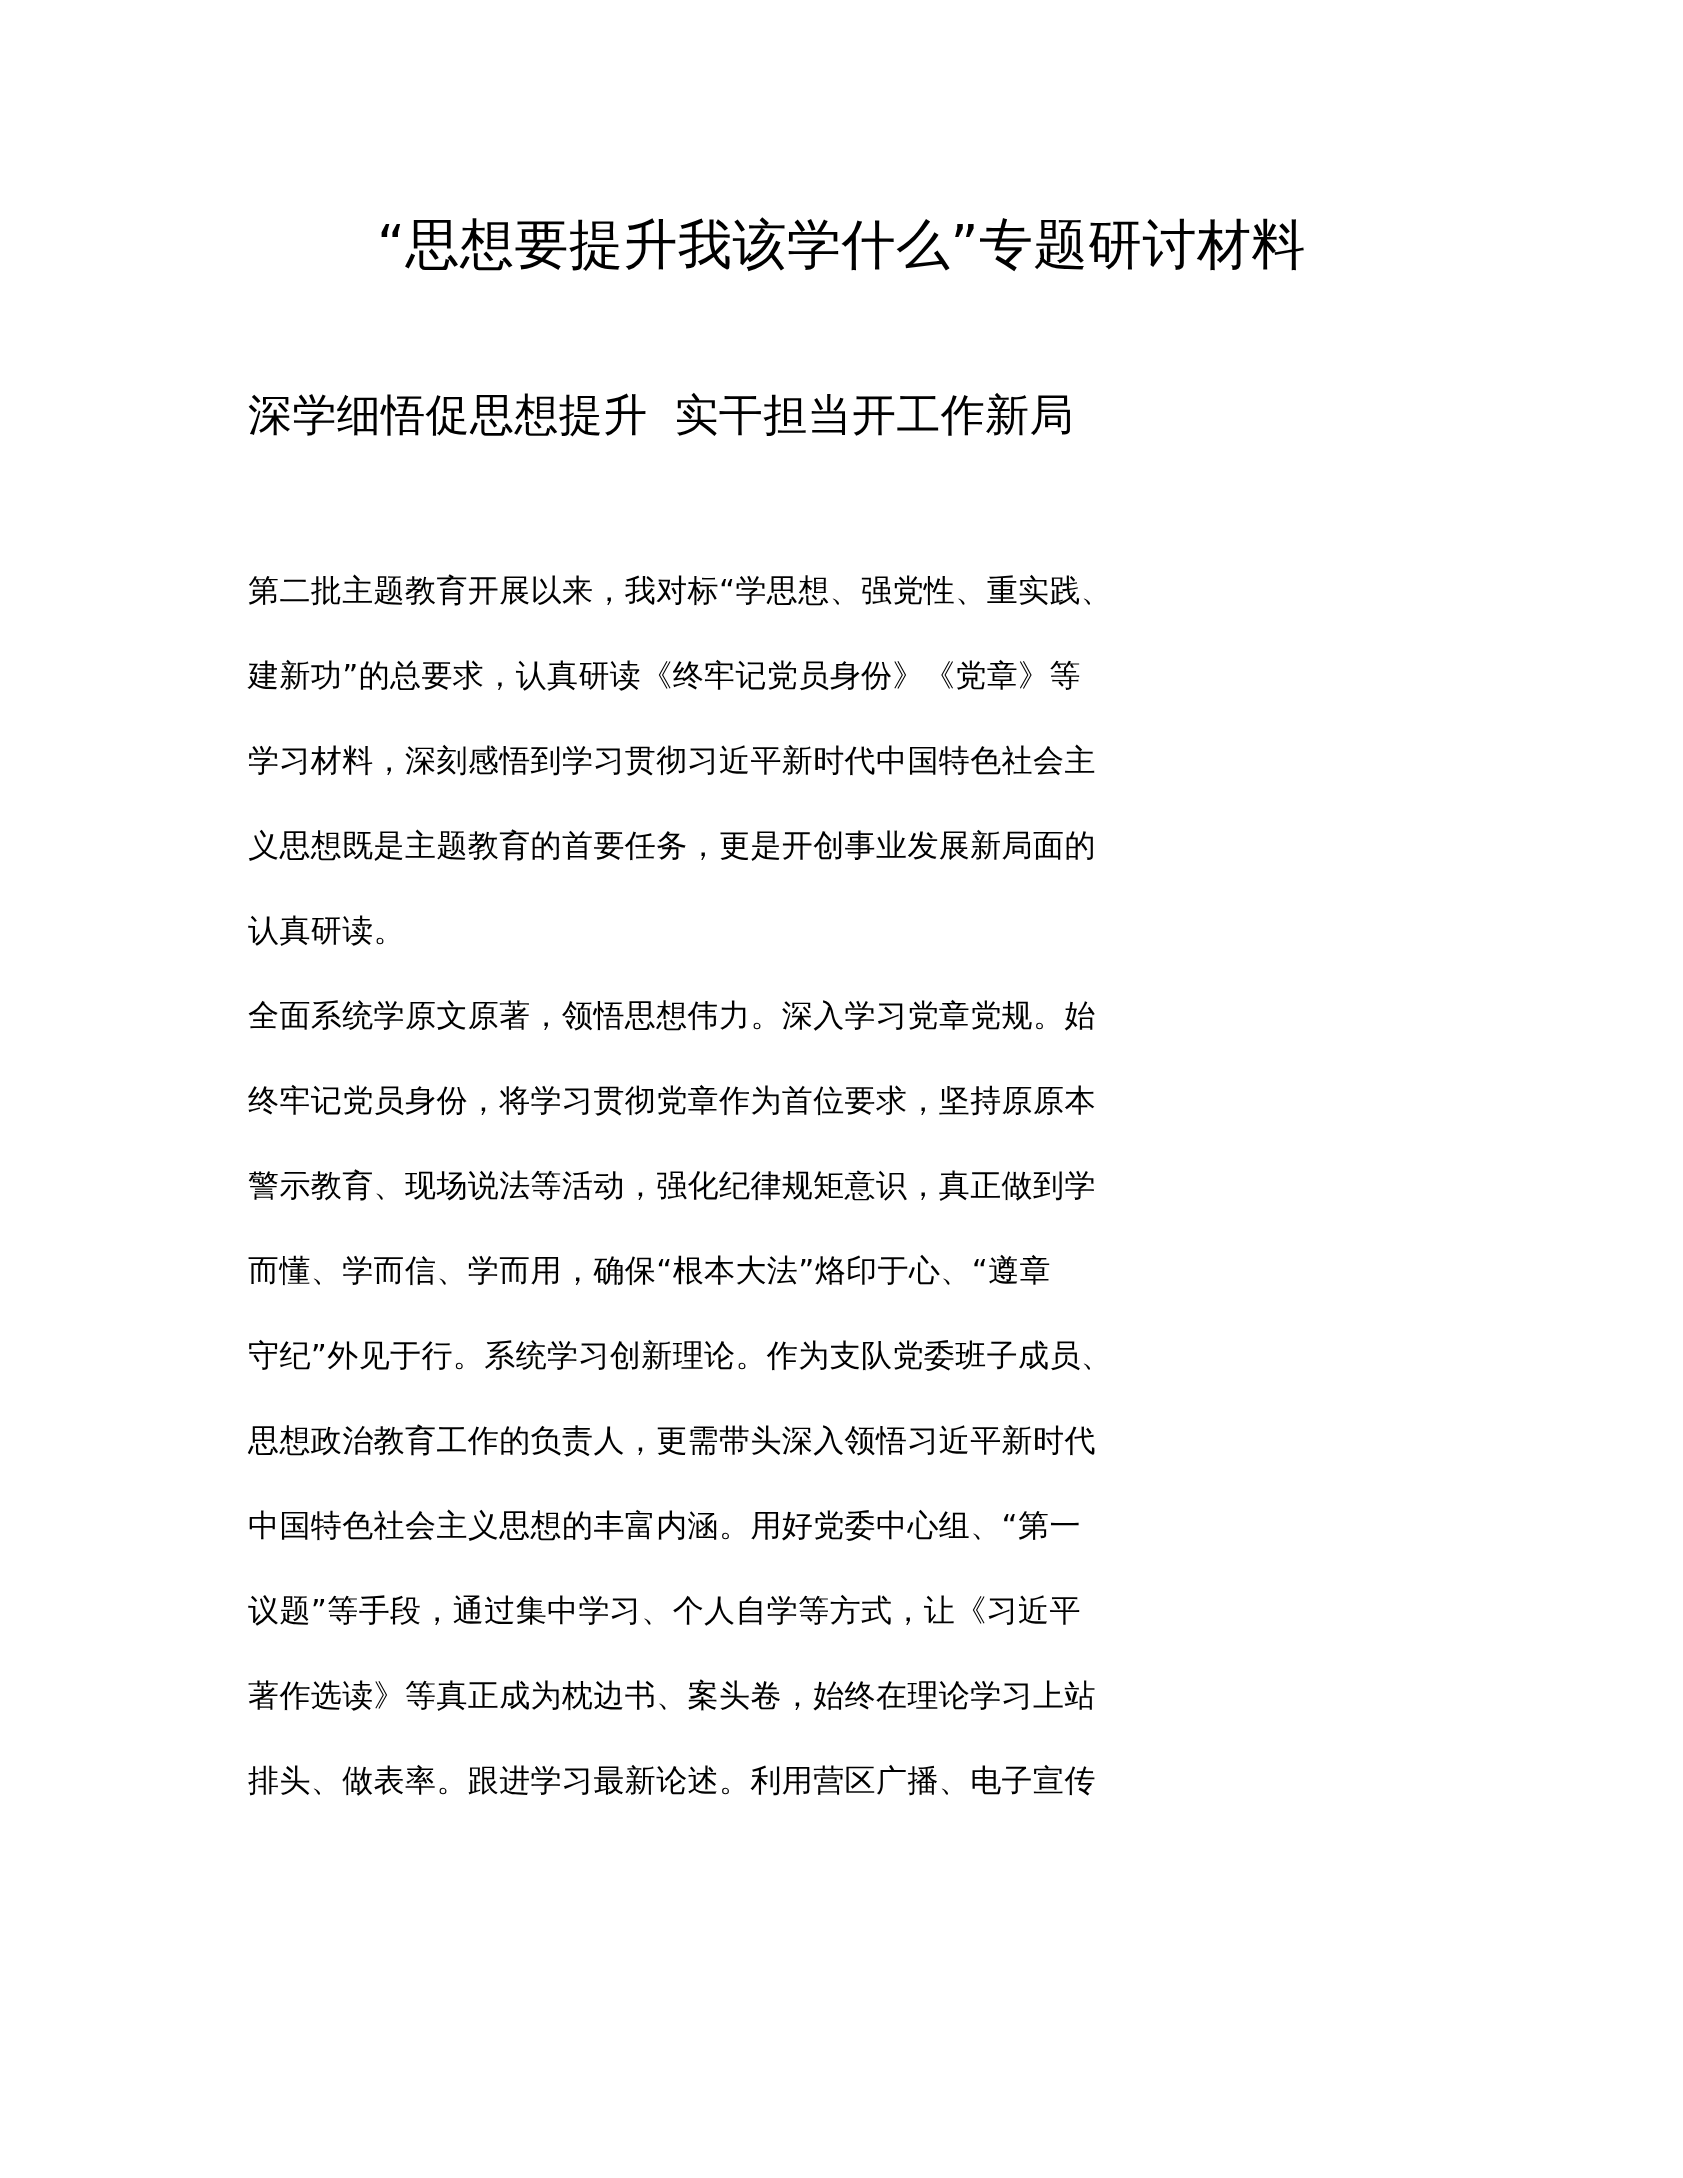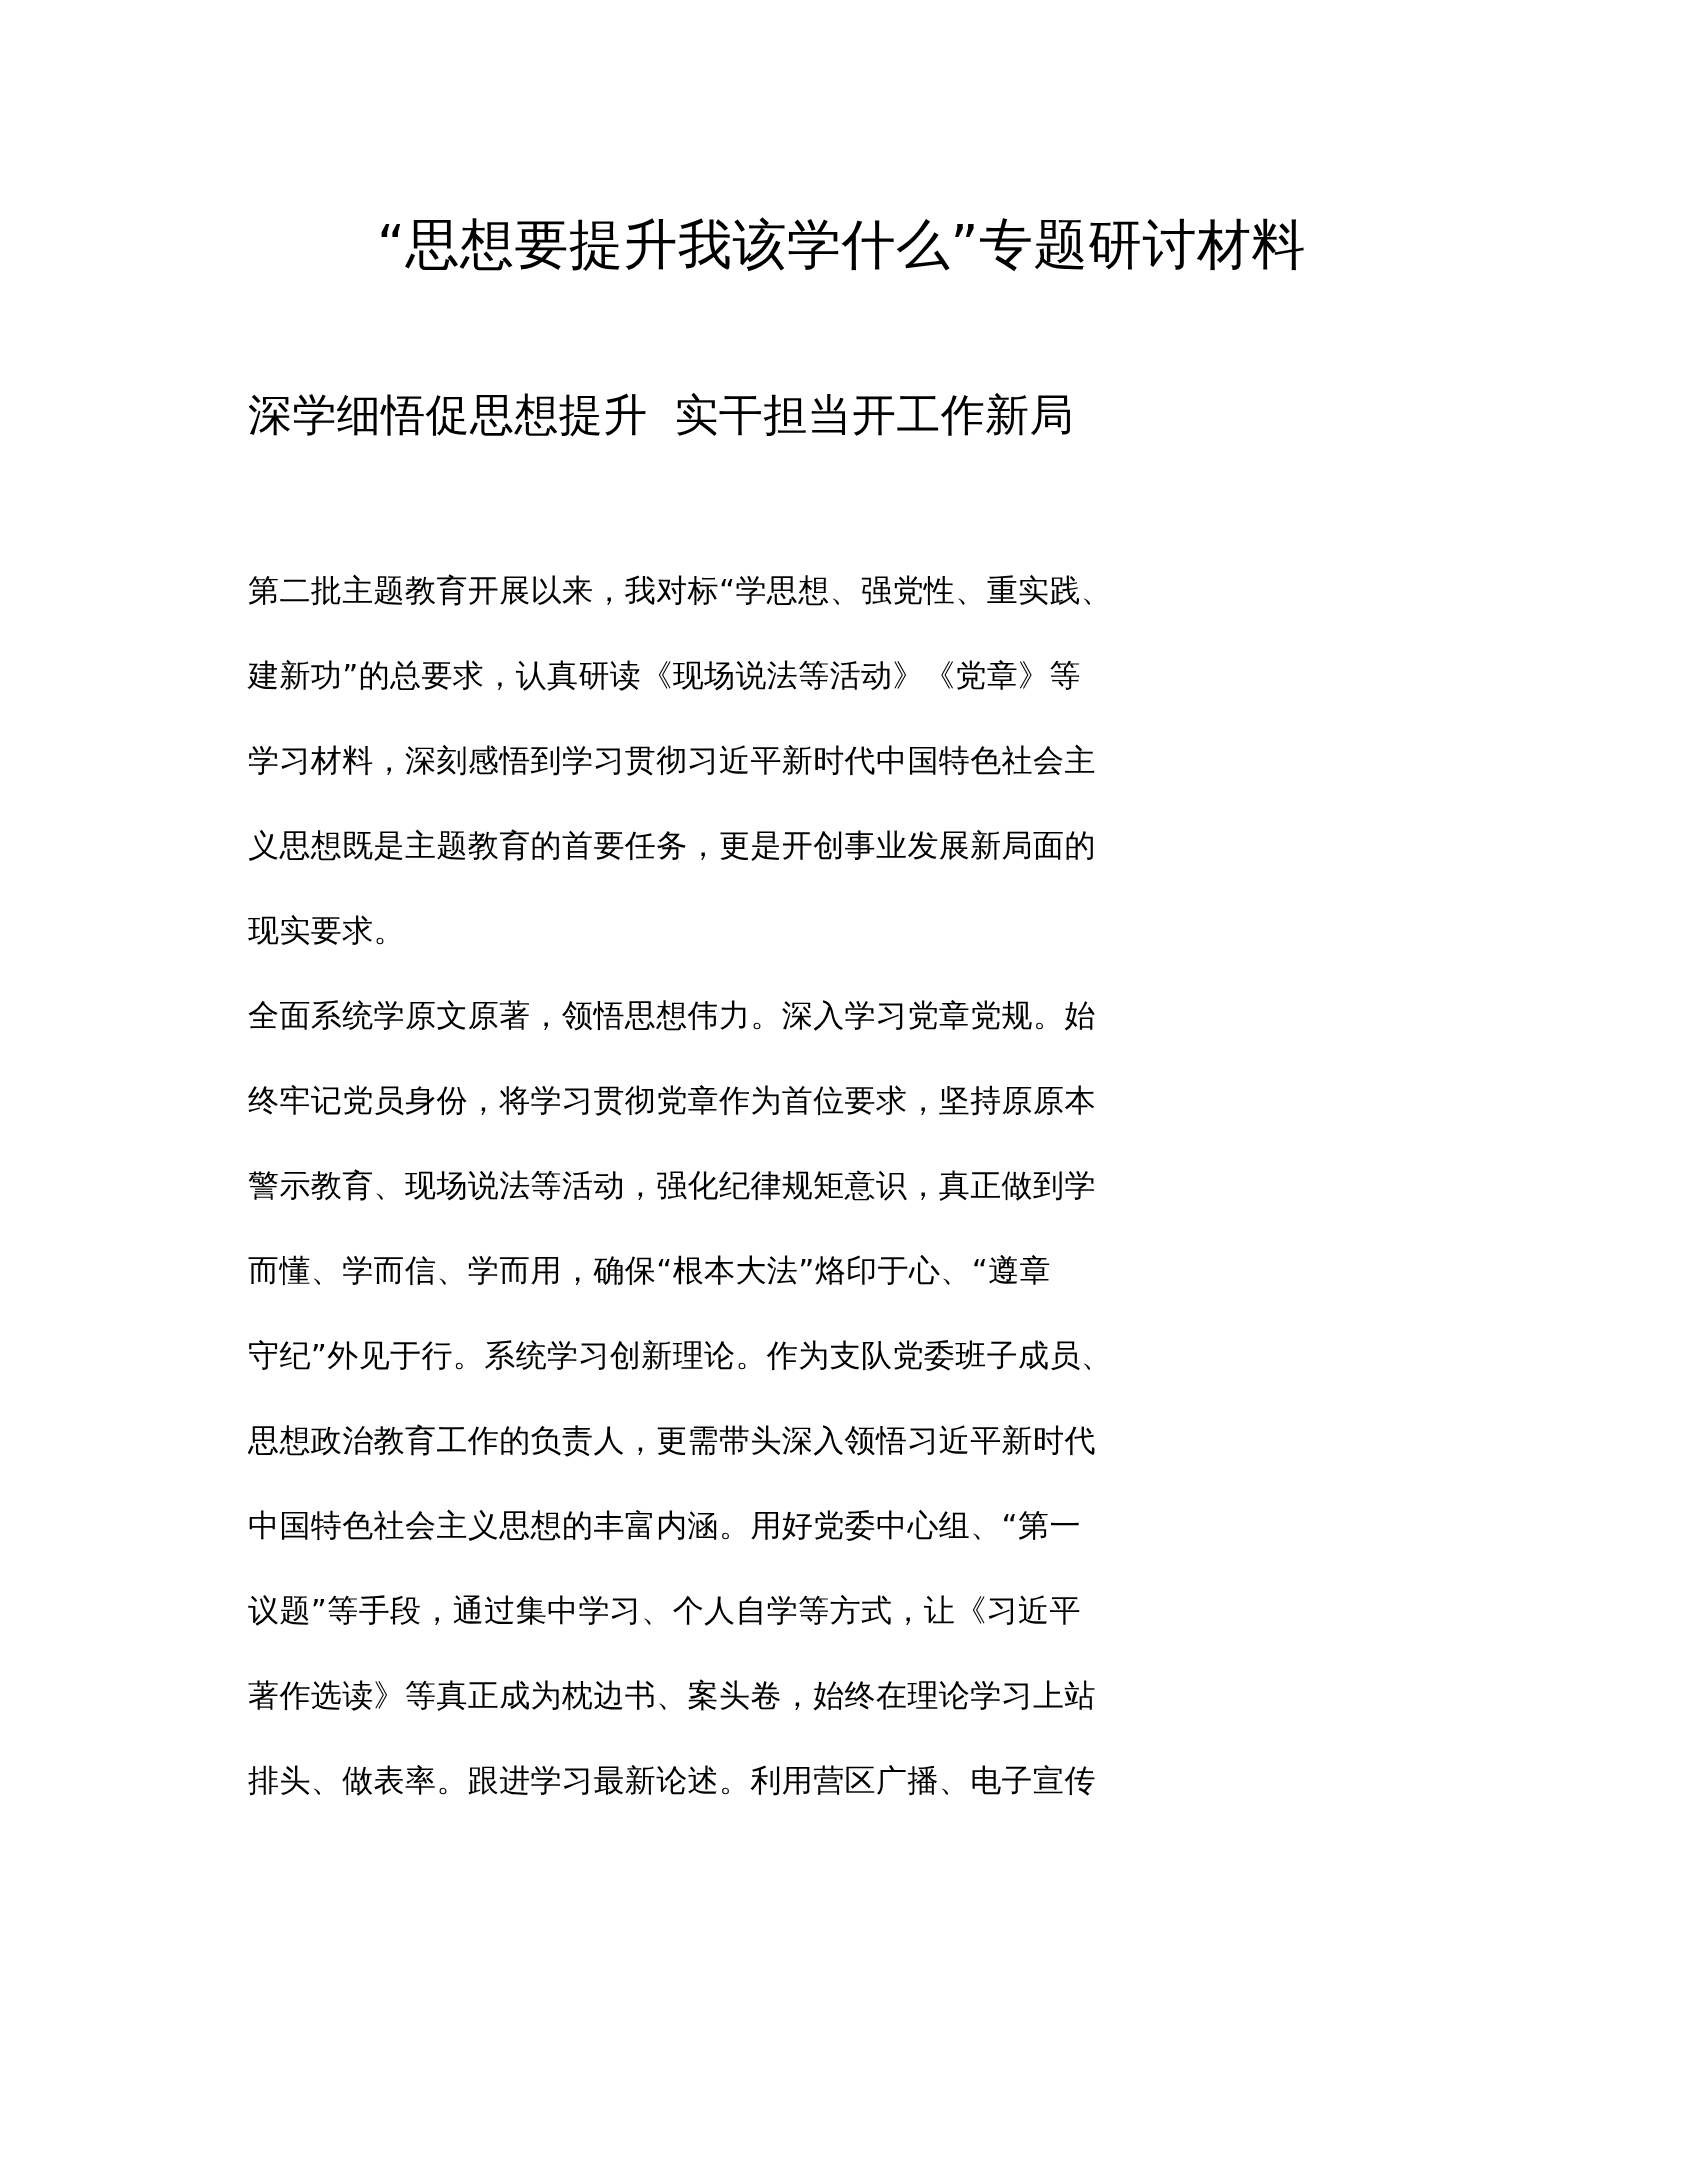--- a/index.html
+++ b/index.html
@@ -17,24 +17,24 @@
 </head>
 <body>
 
 <div class="page">
   <div class="title">“思想要提升我该学什么”专题研讨材料</div>
   <div class="subtitle">深学细悟促思想提升 实干担当开工作新局</div>
 
   <div class="body">
     <div class="paragraph">
       <span class="line">第二批主题教育开展以来，我对标“学思想、强党性、重实践、</span>
-      <span class="line">建新功”的总要求，认真研读《现场说法等活动》《党章》等</span>
+      <span class="line">建新功”的总要求，认真研读《终牢记党员身份》《党章》等</span>
       <span class="line">学习材料，深刻感悟到学习贯彻习近平新时代中国特色社会主</span>
       <span class="line">义思想既是主题教育的首要任务，更是开创事业发展新局面的</span>
-      <span class="line">现实要求。</span>
+      <span class="line">认真研读。</span>
     </div>
     <div class="paragraph">
       <span class="line">全面系统学原文原著，领悟思想伟力。深入学习党章党规。始</span>
       <span class="line">终牢记党员身份，将学习贯彻党章作为首位要求，坚持原原本</span>
       <span class="line">警示教育、现场说法等活动，强化纪律规矩意识，真正做到学</span>
       <span class="line">而懂、学而信、学而用，确保“根本大法”烙印于心、“遵章</span>
       <span class="line">守纪”外见于行。系统学习创新理论。作为支队党委班子成员、</span>
       <span class="line">思想政治教育工作的负责人，更需带头深入领悟习近平新时代</span>
       <span class="line">中国特色社会主义思想的丰富内涵。用好党委中心组、“第一</span>
       <span class="line">议题”等手段，通过集中学习、个人自学等方式，让《习近平</span>

